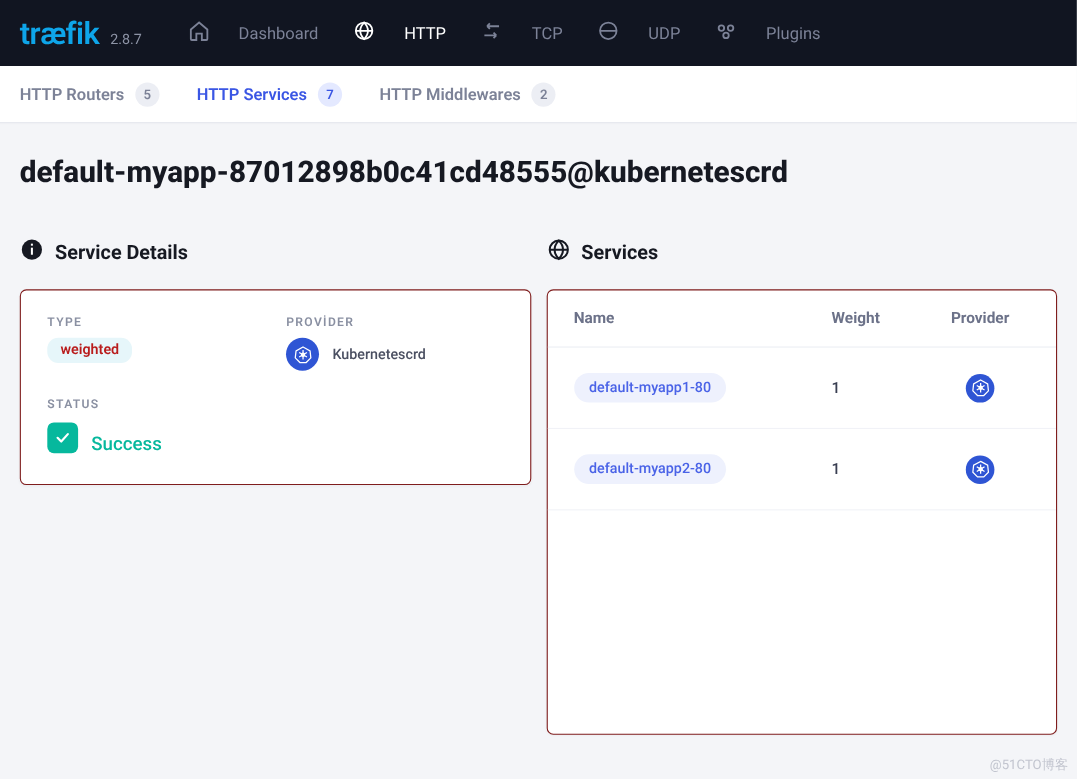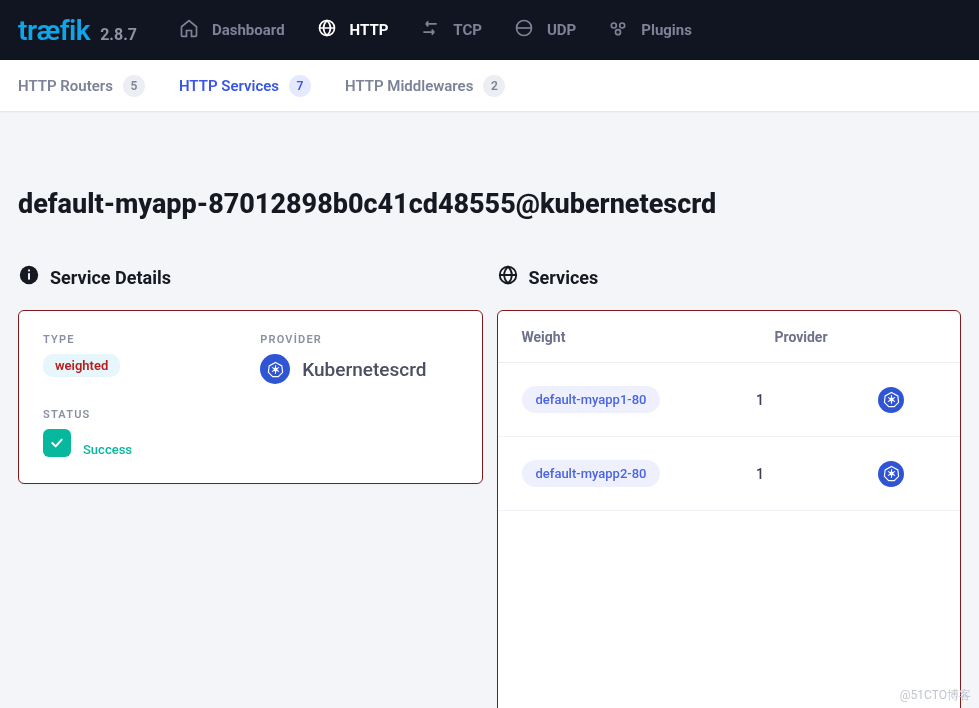--- a/index.html
+++ b/index.html
@@ -28,29 +28,29 @@
     margin-right: 14px;
   }
   .brand-logo {
     color: #0ea5e9;
     font-size: 28px;
     font-weight: 600;
     letter-spacing: -0.5px;
   }
   .brand-version {
     color: #8e94a6;
-    font-size: 16px;
-    font-weight: 700;
+    font-size: 13px;
+    font-weight: 400;
   }
   .nav-item {
     display: flex;
     align-items: center;
-    gap: 13px;
+    gap: 26px;
     font-size: 15px;
-    font-weight: 700;
+    font-weight: 400;
     color: #7c8297;
     cursor: pointer;
     padding: 6px 4px;
   }
   .nav-item.active { color: #fff; }
   .nav-item svg { width: 20px; height: 20px; }
 
   
   .subnav {
     background: #fff;
@@ -88,21 +88,20 @@
   .subtab.active .count-badge { background: #e4e9ff; color: #3a56e4; }
 
   
   .main { padding: 28px 18px 0 18px; }
   .page-title {
     font-size: 27px;
     font-weight: 800;
     color: #161922;
     margin-bottom: 44px;
     word-break: break-word;
-    margin-top: 48px;
   }
 
   .two-col {
     display: grid;
     grid-template-columns: 1fr 1fr;
     gap: 14px;
   }
 
   .section-head {
     display: flex;
@@ -154,22 +153,22 @@
     display: inline-flex; align-items: center; justify-content: center;
     flex-shrink: 0;
   }
   .k8s-badge.sm { width: 26px; height: 26px; }
   .k8s-badge svg { width: 17px; height: 17px; }
   .status-row { display: flex; align-items: center; gap: 12px; }
   .status-box {
     width: 28px; height: 28px; border-radius: 6px; background: #06b89d;
     display: inline-flex; align-items: center; justify-content: center;
   }
-  .status-text { color: #06b89d; font-size: 13px; font-weight: 500; margin-top: 12px; }
-  .provider-name { color: #4a4f61; font-size: 19px; font-weight: 500; }
+  .status-text { color: #06b89d; font-size: 17px; font-weight: 500; margin-top: 12px; }
+  .provider-name { color: #4a4f61; font-size: 13px; font-weight: 500; }
 
   
   .table-card { height: 405px; }
   .thead, .trow {
     display: grid;
     grid-template-columns: 1fr 90px 90px;
     align-items: center;
     padding: 0 24px;
   }
   .thead {
@@ -336,20 +335,21 @@
           <svg viewBox="0 0 24 24" fill="none" stroke="currentColor" stroke-width="2">
               <circle cx="12" cy="12" r="9"></circle>
               <path d="M3 12h18M12 3c2.8 2.7 4.2 6 4.2 9s-1.4 6.3-4.2 9c-2.8-2.7-4.2-6-4.2-9S9.2 5.7 12 3Z"></path>
             </svg>
         </span>
         <span>Services</span>
       </div>
 
       <div class="card table-card">
         <div class="thead">
+          <div>Name</div>
           <div>Weight</div>
           <div style="text-align:center">Provider</div>
         </div>
 
         <div class="trow">
           <div><span class="pill">default-myapp1-80</span></div>
           <div class="wcell">1</div>
           <div class="pcell">
             <span class="k8s-badge sm">
               <svg viewBox="0 0 24 24" fill="none" stroke="#fff" stroke-width="1.6">

